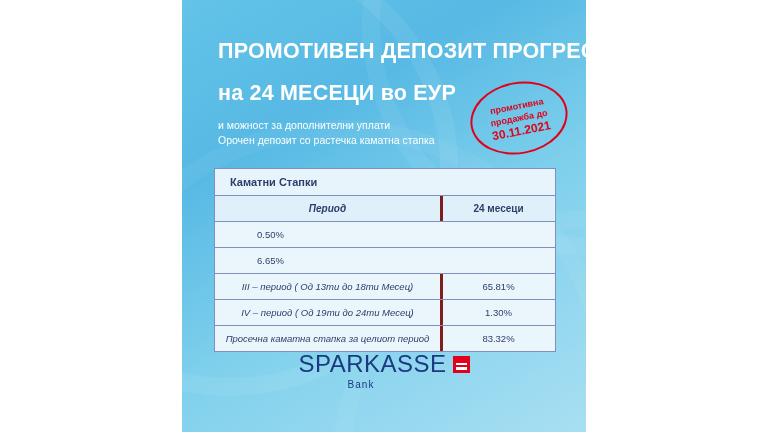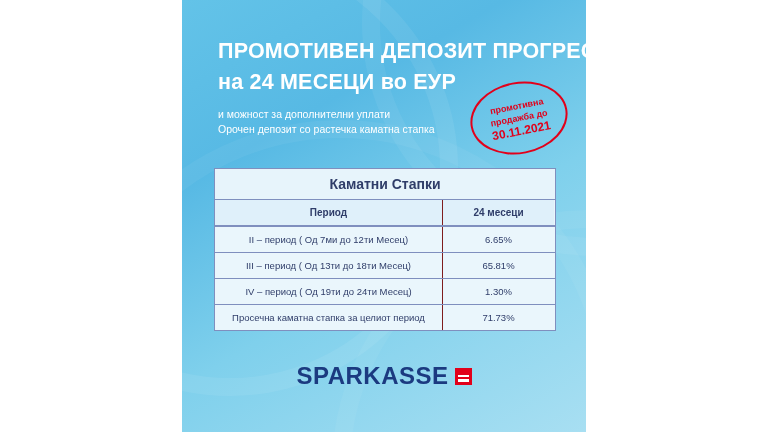--- a/index.html
+++ b/index.html
@@ -47,21 +47,21 @@
     width: 330px;
   }
   .title-l1, .title-l2 {
     color: #ffffff;
     font-size: 21.5px;
     font-weight: bold;
     letter-spacing: 0.2px;
     line-height: 26px;
     white-space: nowrap;
   }
-  .title-l2 { margin-top: 5px; }
+  .title-l2 { margin-top: 16px; }
   .subtitle {
     margin-top: 12px;
     color: #ffffff;
     font-size: 10.5px;
     line-height: 15px;
     font-weight: normal;
     max-width: 260px;
   }
 
   .stamp {
@@ -102,59 +102,59 @@
     background: #eaf6fc;
     font-size: 9.5px;
     color: #2f3d69;
   }
   .trow {
     display: flex;
     border-bottom: 1px solid #7f8fbe;
   }
   .trow:last-child { border-bottom: none; }
   .tcaption {
-    text-align: center;
-    font-weight: bold;
-    padding: 7px 4px;
+    font-weight: bold;
+    padding: 7px 15px;
     color: #2f3d69;
-    font-size: 14px;
+    font-size: 11px;
     background: #e7f4fb;
     width: 100%;
   }
   .thead .cell {
     font-weight: bold;
     font-size: 10px;
     background: #dff0fa;
   }
   .cell {
     padding: 7px 4px;
     text-align: center;
     box-sizing: border-box;
   }
   .cell.left {
     width: 228px;
-    border-right: 1px solid #7f1d1d;
+    border-right: 3px solid #7f1d1d;
+    font-style: italic;
   }
   .cell.right { width: 111px; }
   .trow.last .cell.left { width: 228px; }
 
   .logo {
     position: absolute;
     left: 0;
     right: 0;
     bottom: 42px;
     text-align: center;
   }
   .logo-word {
     display: inline-flex;
     align-items: center;
     justify-content: flex-start;
     color: #1b3a80;
     font-size: 24px;
-    font-weight: bold;
+    font-weight: normal;
     letter-spacing: 0.5px;
   }
   .logo-mark {
     display: inline-block;
     width: 17px;
     height: 17px;
     background: #e2001a;
     margin-left: 6px;
     position: relative;
     vertical-align: middle;
@@ -215,39 +215,40 @@
 
     <div class="table">
       <div class="trow">
         <div class="tcaption">Каматни Стапки</div>
       </div>
       <div class="trow thead">
         <div class="cell left">Период</div>
         <div class="cell right">24 месеци</div>
       </div>
       <div class="trow">
-      </div>
-      <div class="trow">
-        <div class="cell left">II – период ( Од 7ми до 12ти Месец)</div>
+        <div class="cell right">0.50%</div>
+      </div>
+      <div class="trow">
         <div class="cell right">6.65%</div>
       </div>
       <div class="trow">
         <div class="cell left">III – период ( Од 13ти до 18ти Месец)</div>
         <div class="cell right">65.81%</div>
       </div>
       <div class="trow">
         <div class="cell left">IV – период ( Од 19ти до 24ти Месец)</div>
         <div class="cell right">1.30%</div>
       </div>
       <div class="trow last">
         <div class="cell left">Просечна каматна стапка за целиот период</div>
-        <div class="cell right">71.73%</div>
+        <div class="cell right">83.32%</div>
       </div>
     </div>
 
     <div class="logo">
       <div class="logo-word">
         <span>SPARKASSE</span>
         <span class="logo-mark"></span>
       </div>
+      <div class="logo-sub">Bank</div>
     </div>
   </div>
 </div>
 
 </body></html>

